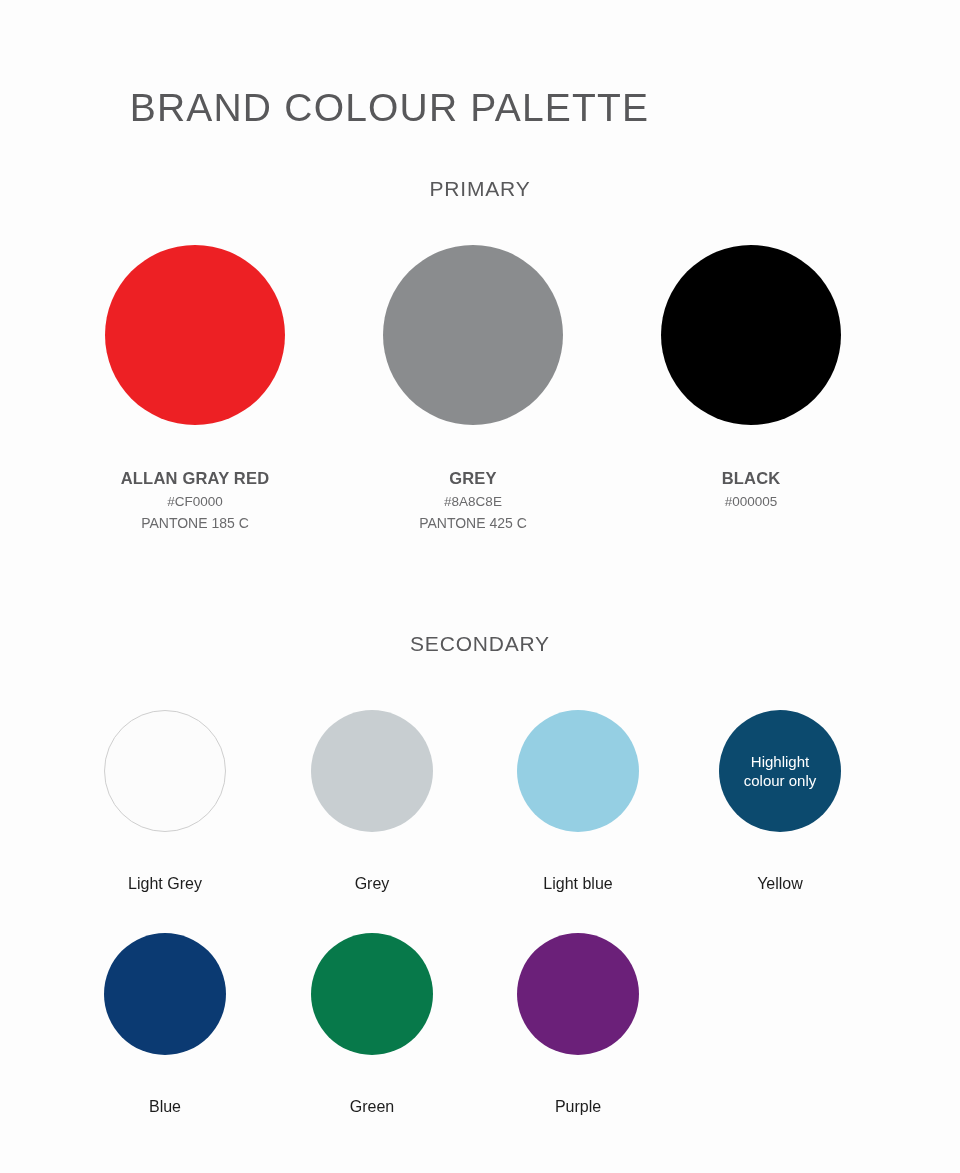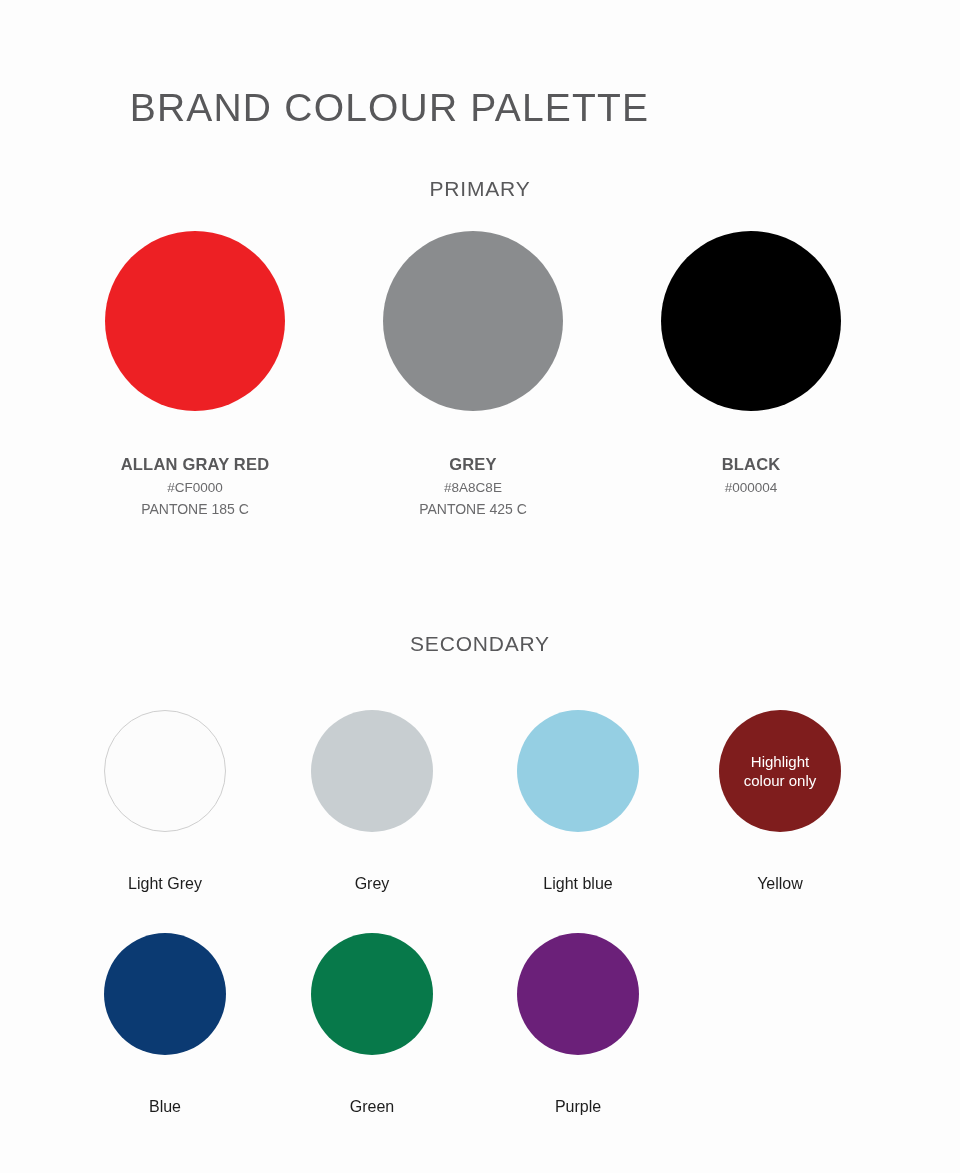--- a/index.html
+++ b/index.html
@@ -44,21 +44,21 @@
     letter-spacing: 0.8px;
     font-weight: 400;
     color: #58585a;
   }
   .section-heading.primary   { top: 160px; }
   .section-heading.secondary { top: 615px; }
 
   
   .primary-row {
     position: absolute;
-    top: 231px;
+    top: 245px;
     left: 0;
     width: 960px;
     height: 310px;
   }
   .primary-item {
     position: absolute;
     top: 0;
     width: 280px;
     text-align: center;
   }
@@ -163,21 +163,21 @@
     <div class="primary-item pos-1">
       <div class="primary-dot" style="background-color: rgb(138, 140, 142);"></div>
       <div class="primary-name">GREY</div>
       <div class="primary-hex">#8A8C8E</div>
       <div class="primary-pantone">PANTONE 425 C</div>
     </div>
 
     <div class="primary-item pos-2">
       <div class="primary-dot" style="background-color: rgb(0, 0, 0);"></div>
       <div class="primary-name">BLACK</div>
-      <div class="primary-hex">#000004</div>
+      <div class="primary-hex">#000005</div>
       <div class="primary-pantone"></div>
     </div>
 
   </div>
 
   <h2 class="section-heading secondary">SECONDARY</h2>
 
   <div class="secondary-grid">
 
     <div class="sec-row">
@@ -196,21 +196,21 @@
       </div>
 
       <div class="sec-item col-2">
         <div class="sec-dot" style="background-color: rgb(149, 207, 227);">
           <span class="sec-note"></span>
         </div>
         <div class="sec-name">Light blue</div>
       </div>
 
       <div class="sec-item col-3">
-        <div class="sec-dot" style="background-color: #7f1d1d;">
+        <div class="sec-dot" style="background-color: #0c4a6e;">
           <span class="sec-note">Highlight
 colour only</span>
         </div>
         <div class="sec-name">Yellow</div>
       </div>
     </div>
 
     <div class="sec-row">
       <div class="sec-item col-1">
         <div class="sec-dot" style="background-color: rgb(7, 121, 74);">

